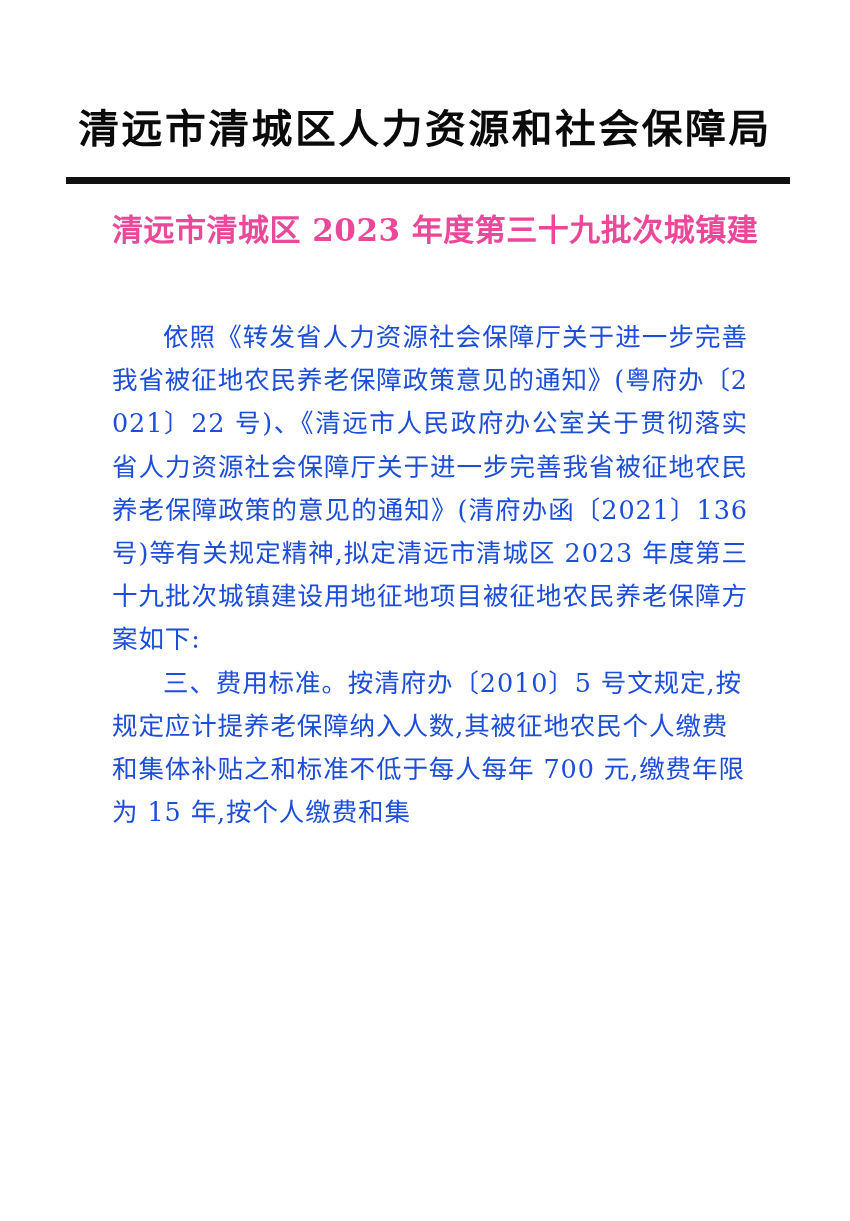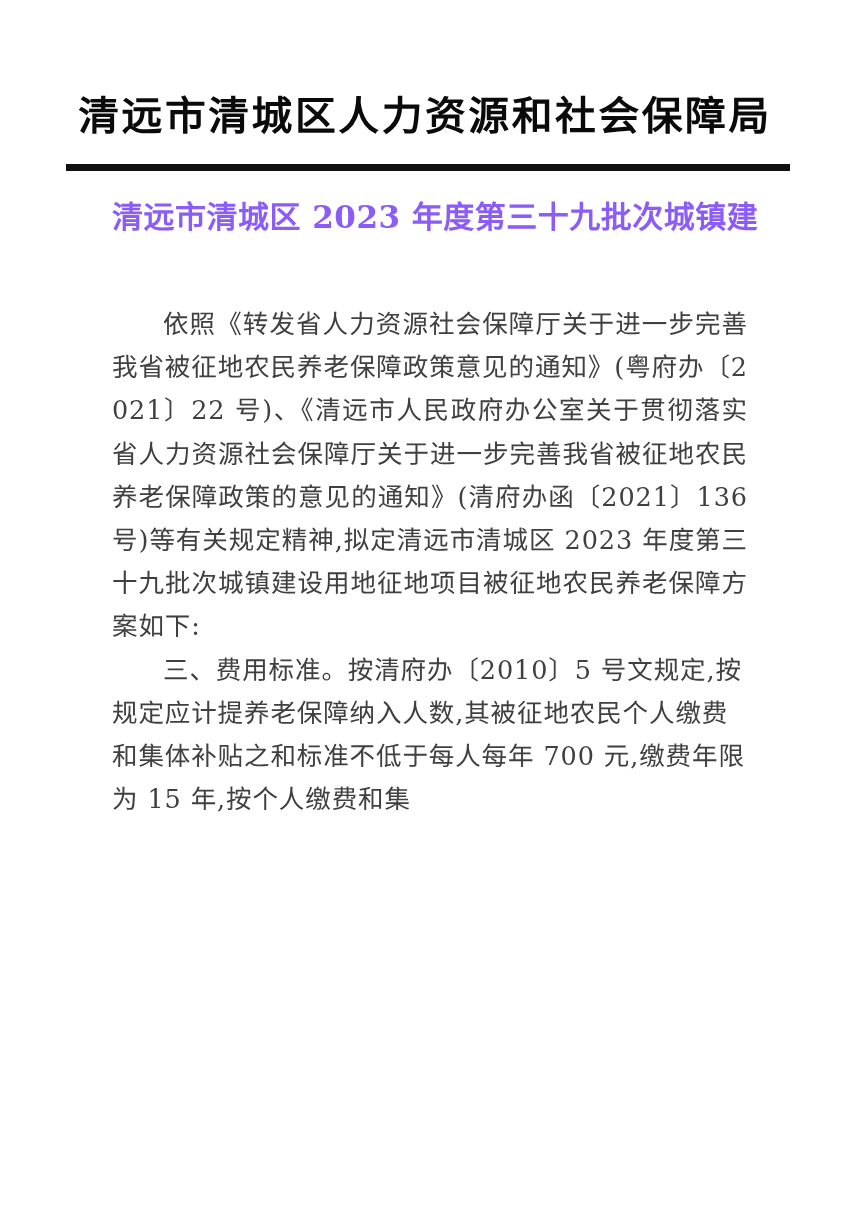--- a/index.html
+++ b/index.html
@@ -7,21 +7,21 @@
     margin: 0;
     padding: 0;
     background: #ffffff;
   }
 
   .page {
     position: relative;
     width: 850px;
     height: 966px;
     background: #ffffff;
-    margin: 3px auto;
+    margin: 16px auto;
     overflow: hidden;
     box-sizing: border-box;
     font-family: "DejaVu Serif", "Liberation Serif", serif;
     color: #101010;
   }
 
   
   .letterhead {
     position: absolute;
     left: 0;
@@ -57,21 +57,21 @@
     position: absolute;
     left: 112px;
     top: 192px;
     width: 634px;
     text-align: center;
     font-family: "DejaVu Serif", "Liberation Serif", serif;
     font-weight: 700;
     font-size: 31px;
     line-height: 45px;
     letter-spacing: 0.5px;
-    color: #8b5cf6;
+    color: #ec4899;
   }
 
   .doc-title-line {
     display: block;
     white-space: nowrap;
   }
 
   
   .body-text {
     position: absolute;
@@ -82,21 +82,21 @@
 
   .para {
     margin: 0;
     font-family: "DejaVu Serif", "Liberation Serif", serif;
     font-size: 25.5px;
     line-height: 43.2px;
     letter-spacing: 0.9px;
     text-align: justify;
     text-justify: inter-character;
     text-indent: 2em;
-    color: #404040;
+    color: #1d4ed8;
     word-break: break-all;
   }
 
   .para:last-child {
     text-align: left;
   }
 
   
   .footer {
     position: absolute;

